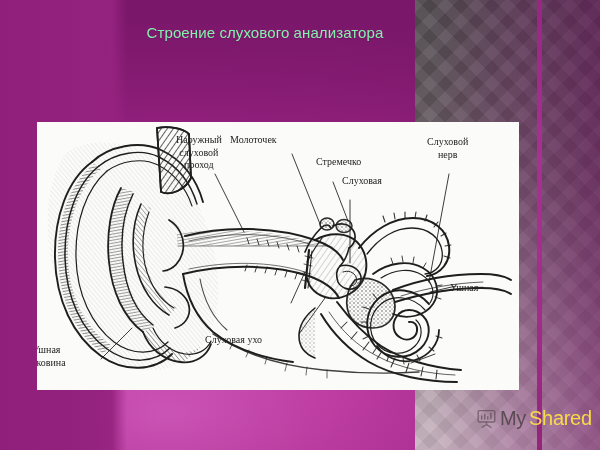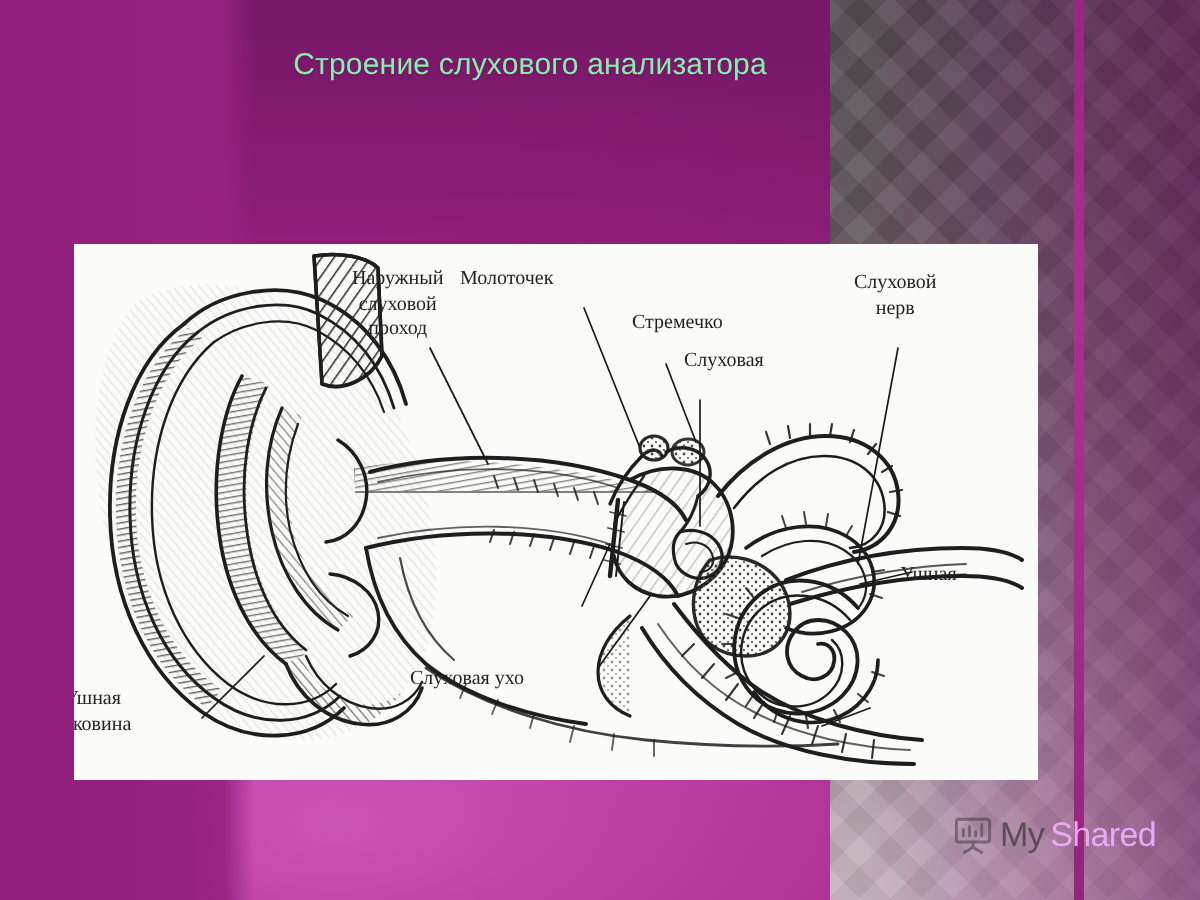--- a/index.html
+++ b/index.html
@@ -117,26 +117,26 @@
     display: flex;
     align-items: center;
     gap: 3px;
   }
   .wm-icon {
     width: 21px;
     height: 21px;
     opacity: 0.55;
   }
   .wm-text {
-    font-size: 17px;
+    font-size: 20px;
     letter-spacing: -0.3px;
     font-family: "Liberation Sans", sans-serif;
   }
   .wm-my { color: #4d4246; opacity: 0.85; }
-  .wm-shared { color: #f0abfc; opacity: 0.95; }
+  .wm-shared { color: #fde047; opacity: 0.95; }
 </style>
 </head>
 <body>
 
 <div id="slide">
 
   <div class="bg-base"></div>
   <div class="bg-vgrad"></div>
 
   <div class="right-band">

